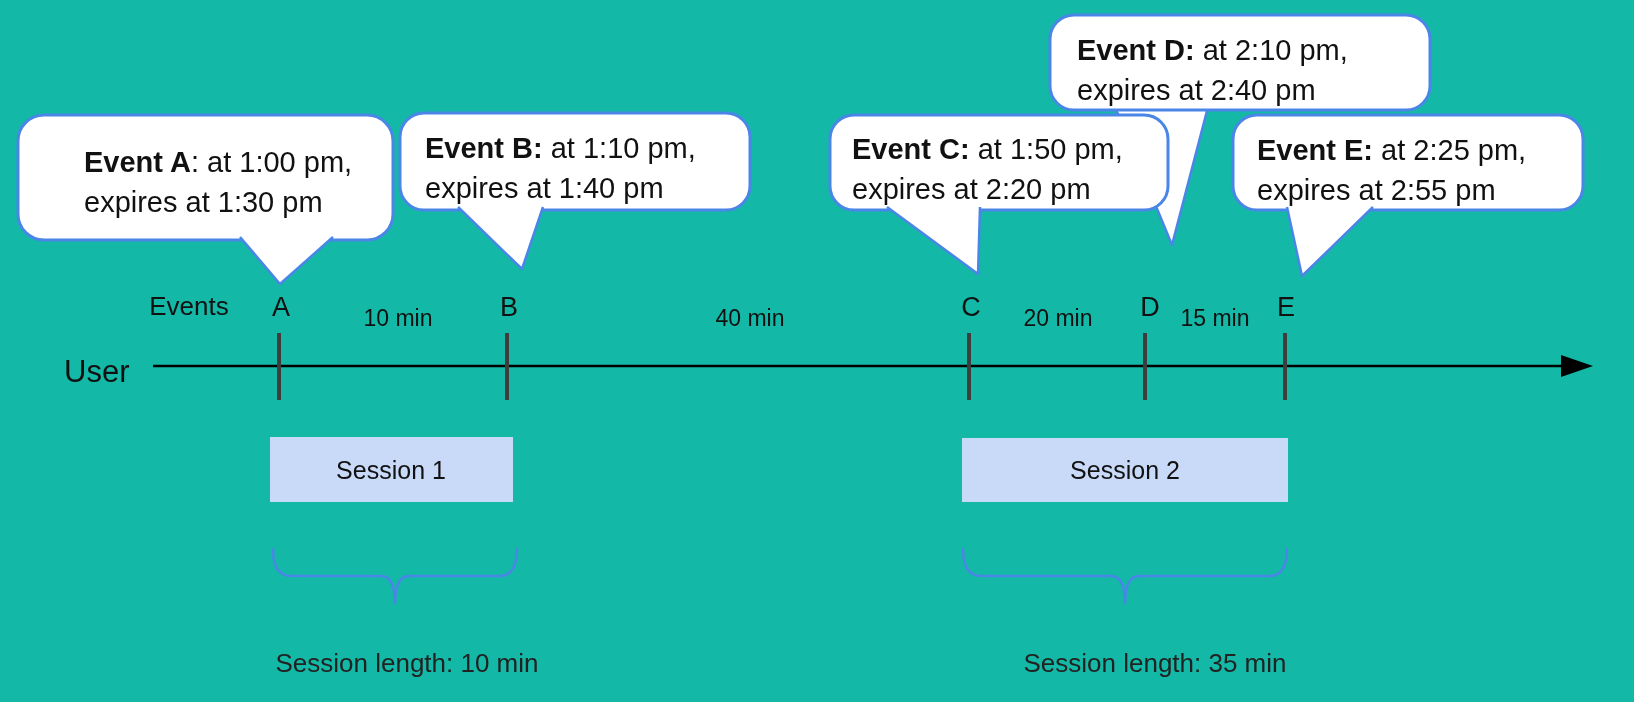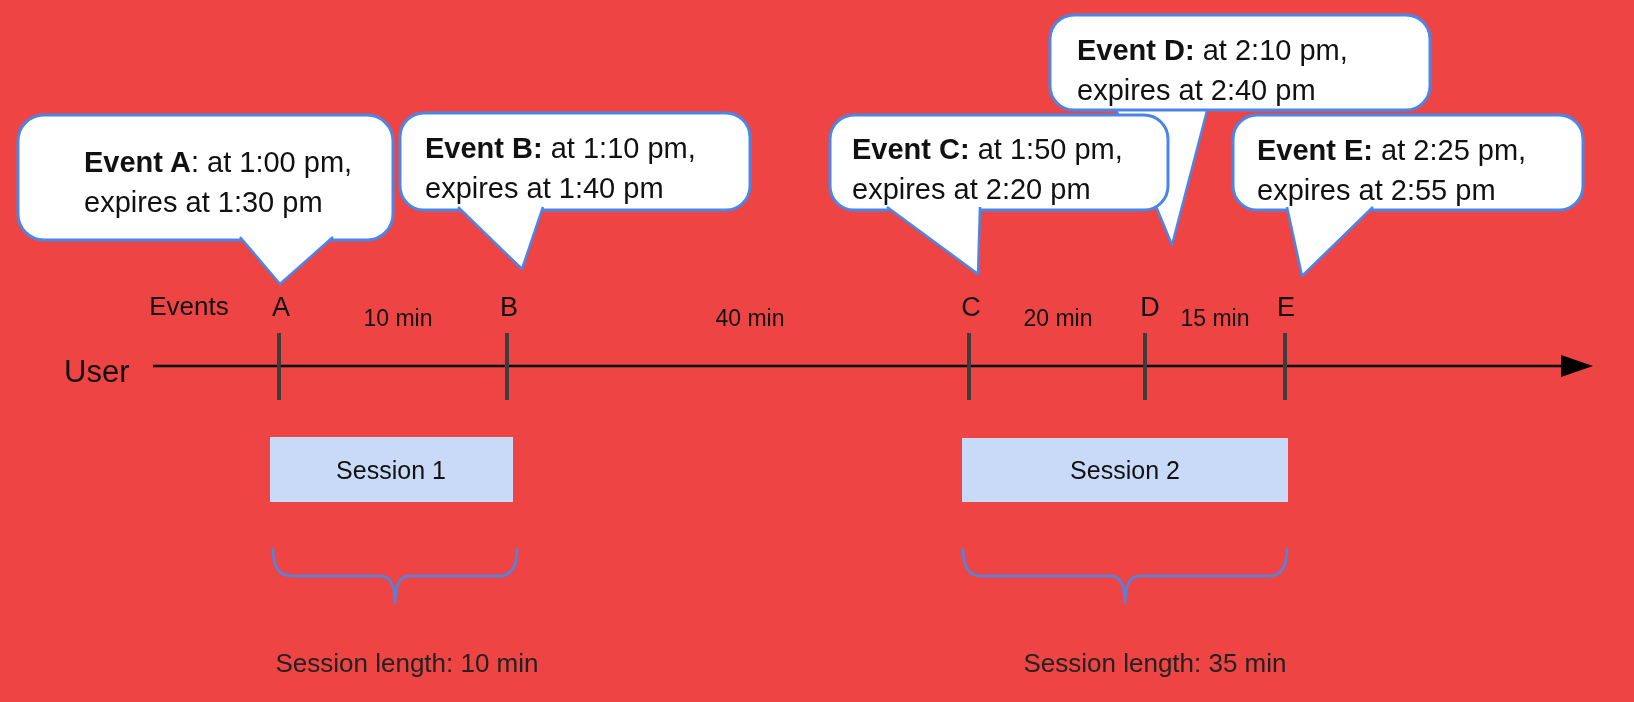--- a/index.html
+++ b/index.html
@@ -1,16 +1,16 @@
 <!DOCTYPE html>
 <html><head>
 <meta charset="utf-8">
 <style>
   html,body{margin:0;padding:0;background:#ffffff;}
-  .stage{width:1634px;height:702px;position:relative;background:#ef4444;overflow:hidden;}
+  .stage{width:1634px;height:702px;position:relative;background:#14b8a6;overflow:hidden;}
   svg text{font-family:"Liberation Sans",sans-serif;fill:#111111;}
   .bubble{fill:#ffffff;stroke:#4a86e8;stroke-width:3;}
   .tail{fill:#ffffff;stroke:#4a86e8;stroke-width:2.5;stroke-linejoin:round;}
   .bubble-text{font-size:29px;}
   .axis{stroke:#000000;stroke-width:2.5;}
   .arrowhead{fill:#000000;}
   .tick{stroke:#3d3d3d;stroke-width:4;}
   .tick-letter{font-size:27px;text-anchor:middle;}
   .duration{font-size:23px;text-anchor:middle;}
   .events-label{font-size:26px;text-anchor:middle;}

